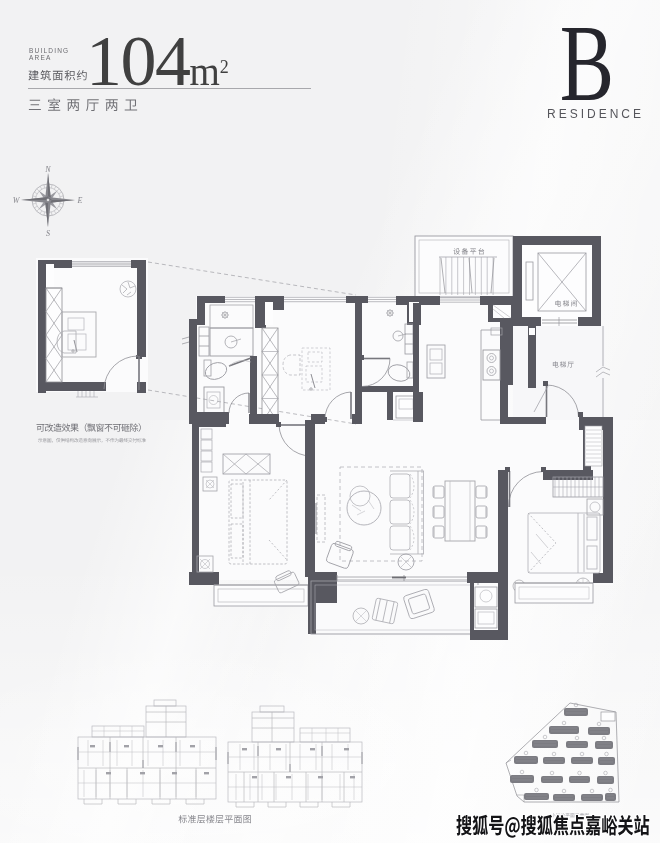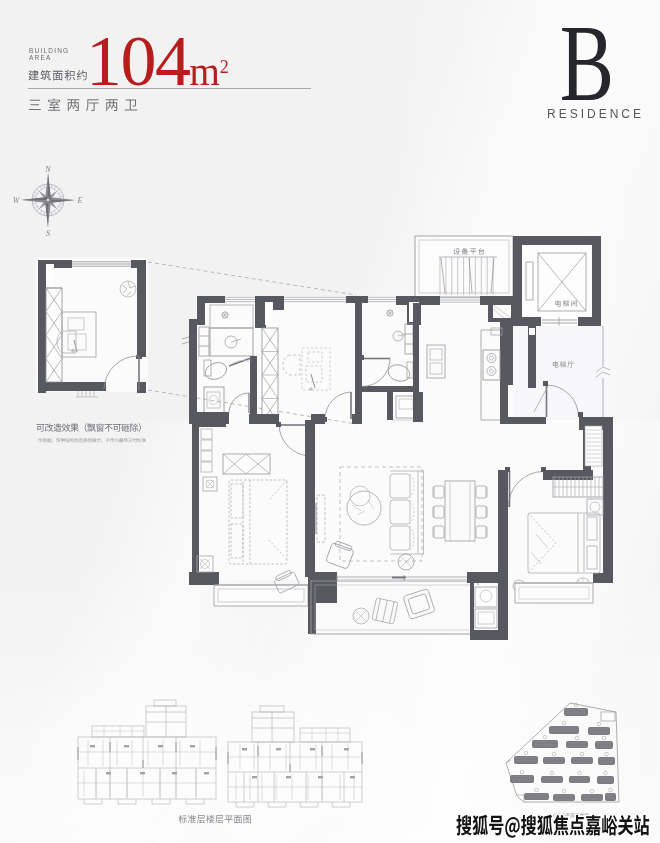--- a/index.html
+++ b/index.html
@@ -16,21 +16,21 @@
 </head>
 <body>
 <div id="page">
   <div id="sheen"></div>
   <div style="position:absolute;left:0;top:420px;width:660px;height:423px;background:
       linear-gradient(108deg, rgba(255,255,255,0) 16%, rgba(255,255,255,.6) 30%, rgba(255,255,255,0) 44%),
       linear-gradient(102deg, rgba(255,255,255,0) 52%, rgba(255,255,255,.55) 70%, rgba(255,255,255,.25) 85%, rgba(255,255,255,0) 100%),
       radial-gradient(ellipse 420px 160px at 200px 340px, rgba(255,255,255,.5), rgba(255,255,255,0) 70%);"></div>
   <div class="tx" style="left:29px;top:47px;font-size:6.5px;letter-spacing:1.2px;line-height:7px;color:#6b6b70;">BUILDING<br>AREA</div>
 
-  <div class="tx serif" style="left:86px;top:20px;font-size:72px;color:#b91c1c;letter-spacing:-1.5px;">104<span style="font-size:39px;letter-spacing:0;">m</span><span style="font-size:18px;vertical-align:12px;letter-spacing:0;">2</span></div>
+  <div class="tx serif" style="left:86px;top:20px;font-size:72px;color:#404040;letter-spacing:-1.5px;">104<span style="font-size:39px;letter-spacing:0;">m</span><span style="font-size:18px;vertical-align:12px;letter-spacing:0;">2</span></div>
   <div class="tx" style="left:28px;top:88px;width:283px;height:1px;background:#a8a8ac;"></div>
 
   <div class="tx serif" style="left:532px;top:8px;width:110px;text-align:center;font-size:110px;line-height:110px;color:#26262d;transform:scaleX(.74);">B</div>
   <div class="tx" style="left:534px;top:107px;width:110px;text-align:right;font-size:12px;letter-spacing:3.0px;color:#55555b;">RESIDENCE</div>
   <svg id="plan" width="660" height="843" viewBox="0 0 660 843" style="position:absolute;left:0;top:0;" fill="none">
     <rect x="196" y="296" width="215" height="130" fill="#fbfbfc"></rect>
     <rect x="192" y="420" width="216" height="160" fill="#fbfbfc"></rect>
     <rect x="315" y="420" width="295" height="160" fill="#fbfbfc"></rect>
     <rect x="360" y="296" width="150" height="130" fill="#fbfbfc"></rect>
     <rect x="415" y="236" width="98" height="62" fill="#fafafb"></rect>

